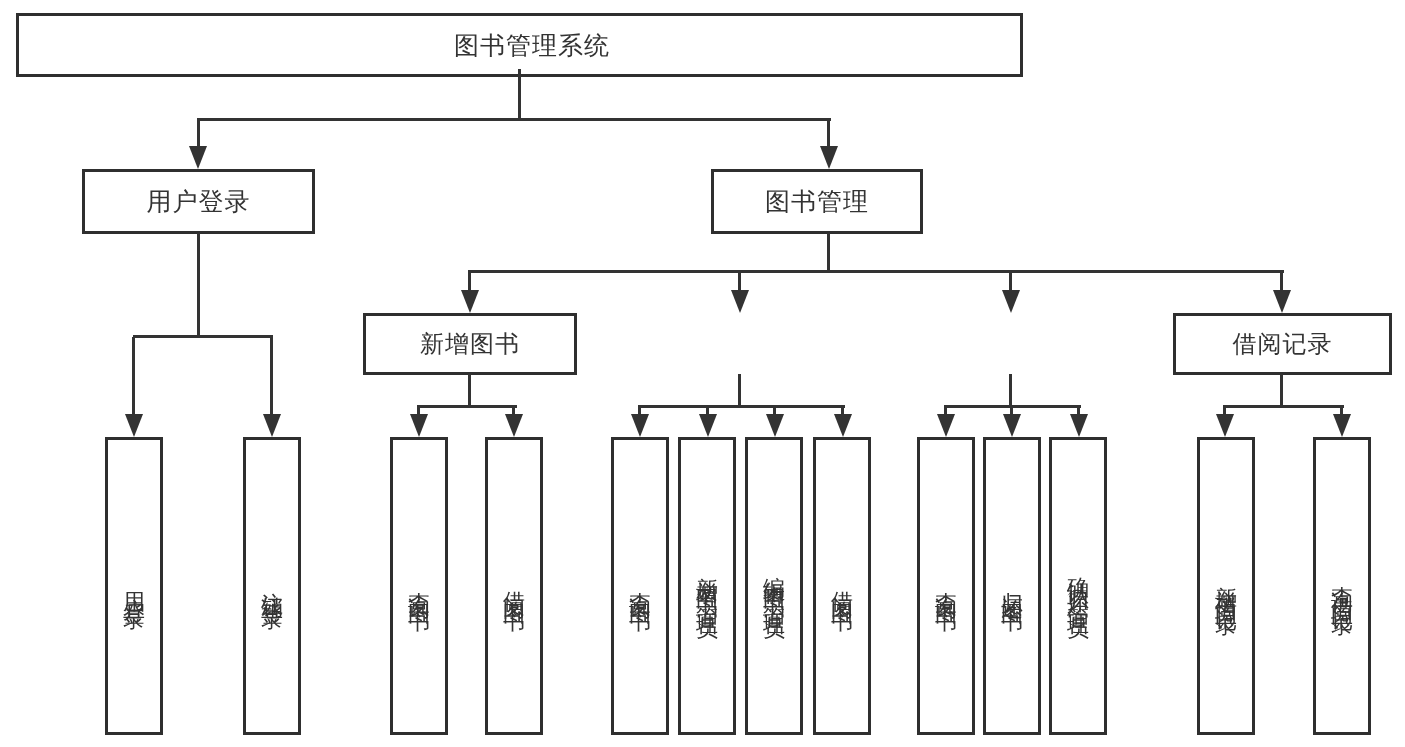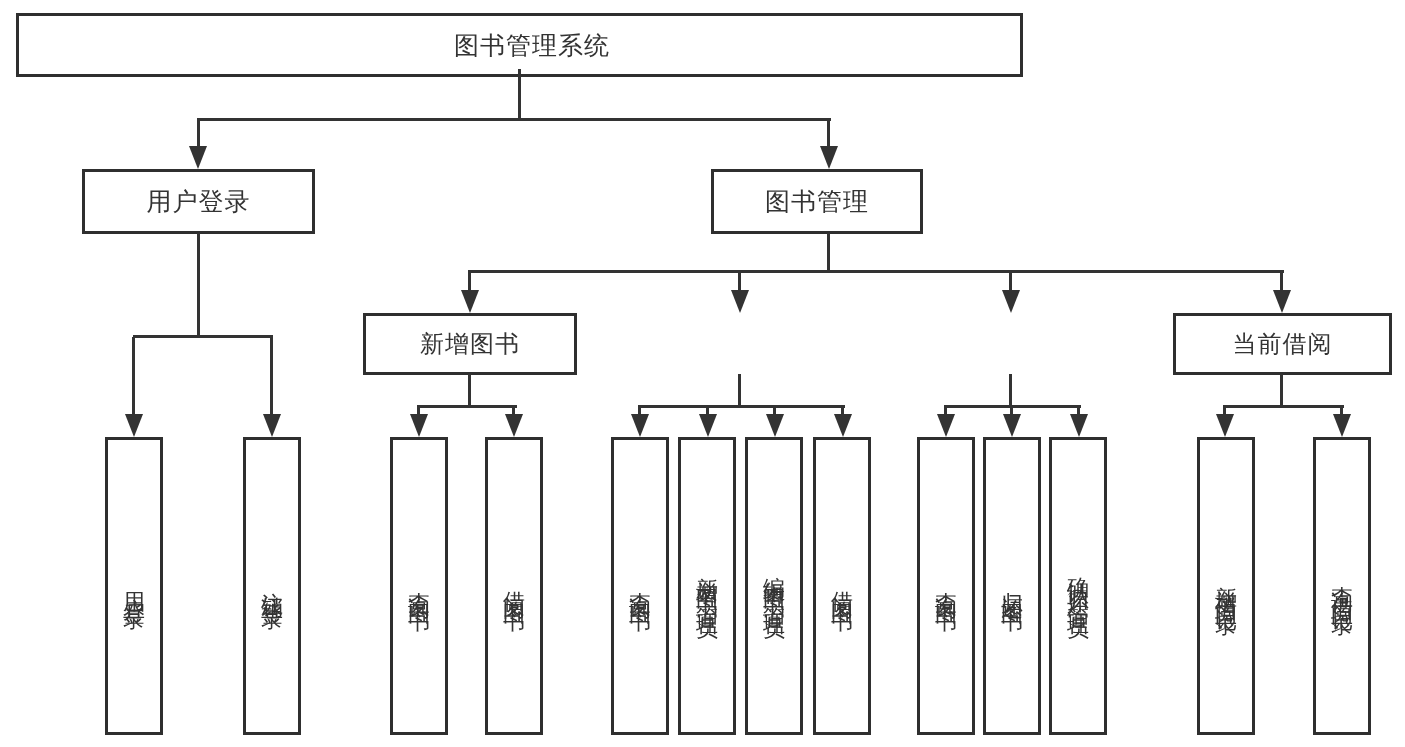--- a/index.html
+++ b/index.html
@@ -72,21 +72,21 @@
 <body>
 
 <div id="canvas">
 
   <div class="box root">图书管理系统</div>
 
   <div class="box lvl2" style="left:82px;width:233px">用户登录</div>
   <div class="box lvl2" style="left:711px;width:212px">图书管理</div>
 
   <div class="box lvl3" style="left:363px">新增图书</div>
-  <div class="box lvl3" style="left:1173px;width:219px">当前借阅</div>
+  <div class="box lvl3" style="left:1173px;width:219px">借阅记录</div>
 
   <div class="box leaf" style="left:105px">用户登录</div>
   <div class="box leaf" style="left:243px">注销登录</div>
   <div class="box leaf" style="left:390px">查询图书</div>
   <div class="box leaf" style="left:485px">借阅图书</div>
   <div class="box leaf" style="left:611px">查询图书</div>
   <div class="box leaf" style="left:678px">新增图书（管理员）</div>
   <div class="box leaf" style="left:745px">编辑图书（管理员）</div>
   <div class="box leaf" style="left:813px">借阅图书</div>
   <div class="box leaf" style="left:917px">查询图书</div>

